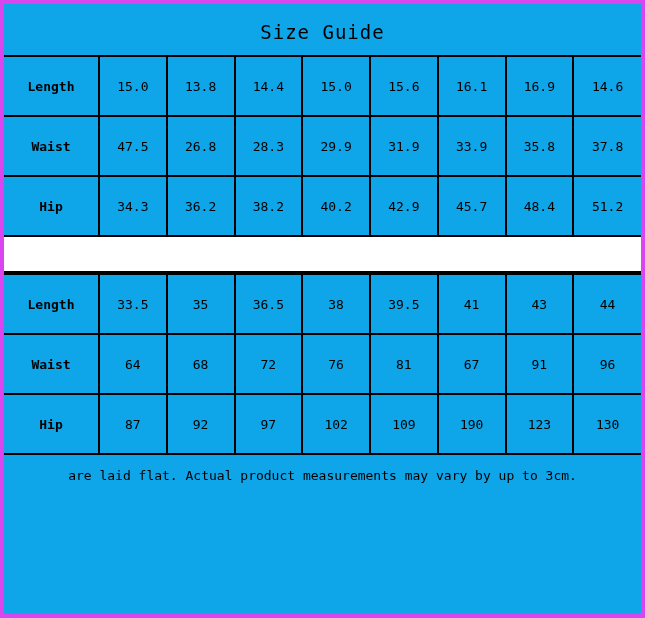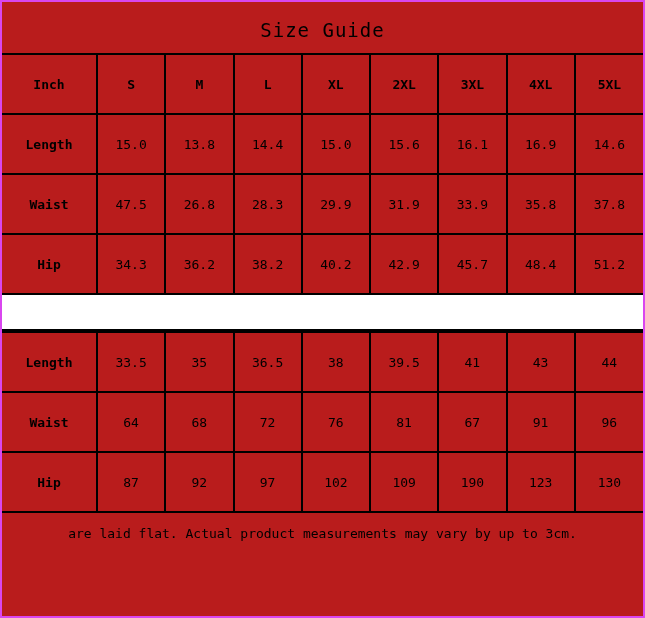--- a/index.html
+++ b/index.html
@@ -12,22 +12,22 @@
     height: 618px;
     font-family: "DejaVu Sans Mono", monospace;
     color: #000000;
     overflow: hidden;
   }
   .page {
     position: relative;
     width: 645px;
     height: 618px;
     box-sizing: border-box;
-    border: 2px solid #d946ef;
-    background: #b91c1c;
+    border: 4px solid #d946ef;
+    background: #0ea5e9;
   }
   .title {
     text-align: center;
     font-size: 19px;
     letter-spacing: 1px;
     padding-top: 17px;
     padding-bottom: 12px;
     font-weight: normal;
     color: #000000;
   }
@@ -81,31 +81,20 @@
 </head>
 <body>
 
 <div class="page">
 
   <div class="title">Size Guide</div>
 
   <div class="table-block first">
     <table class="size-table">
       <tbody>
-        <tr>
-          <td class="col-label">Inch</td>
-          <td>S</td>
-          <td>M</td>
-          <td>L</td>
-          <td>XL</td>
-          <td>2XL</td>
-          <td>3XL</td>
-          <td>4XL</td>
-          <td>5XL</td>
-        </tr>
         <tr>
           <td class="col-label">Length</td>
           <td class="value">15.0</td>
           <td class="value">13.8</td>
           <td class="value">14.4</td>
           <td class="value">15.0</td>
           <td class="value">15.6</td>
           <td class="value">16.1</td>
           <td class="value">16.9</td>
           <td class="value">14.6</td>

